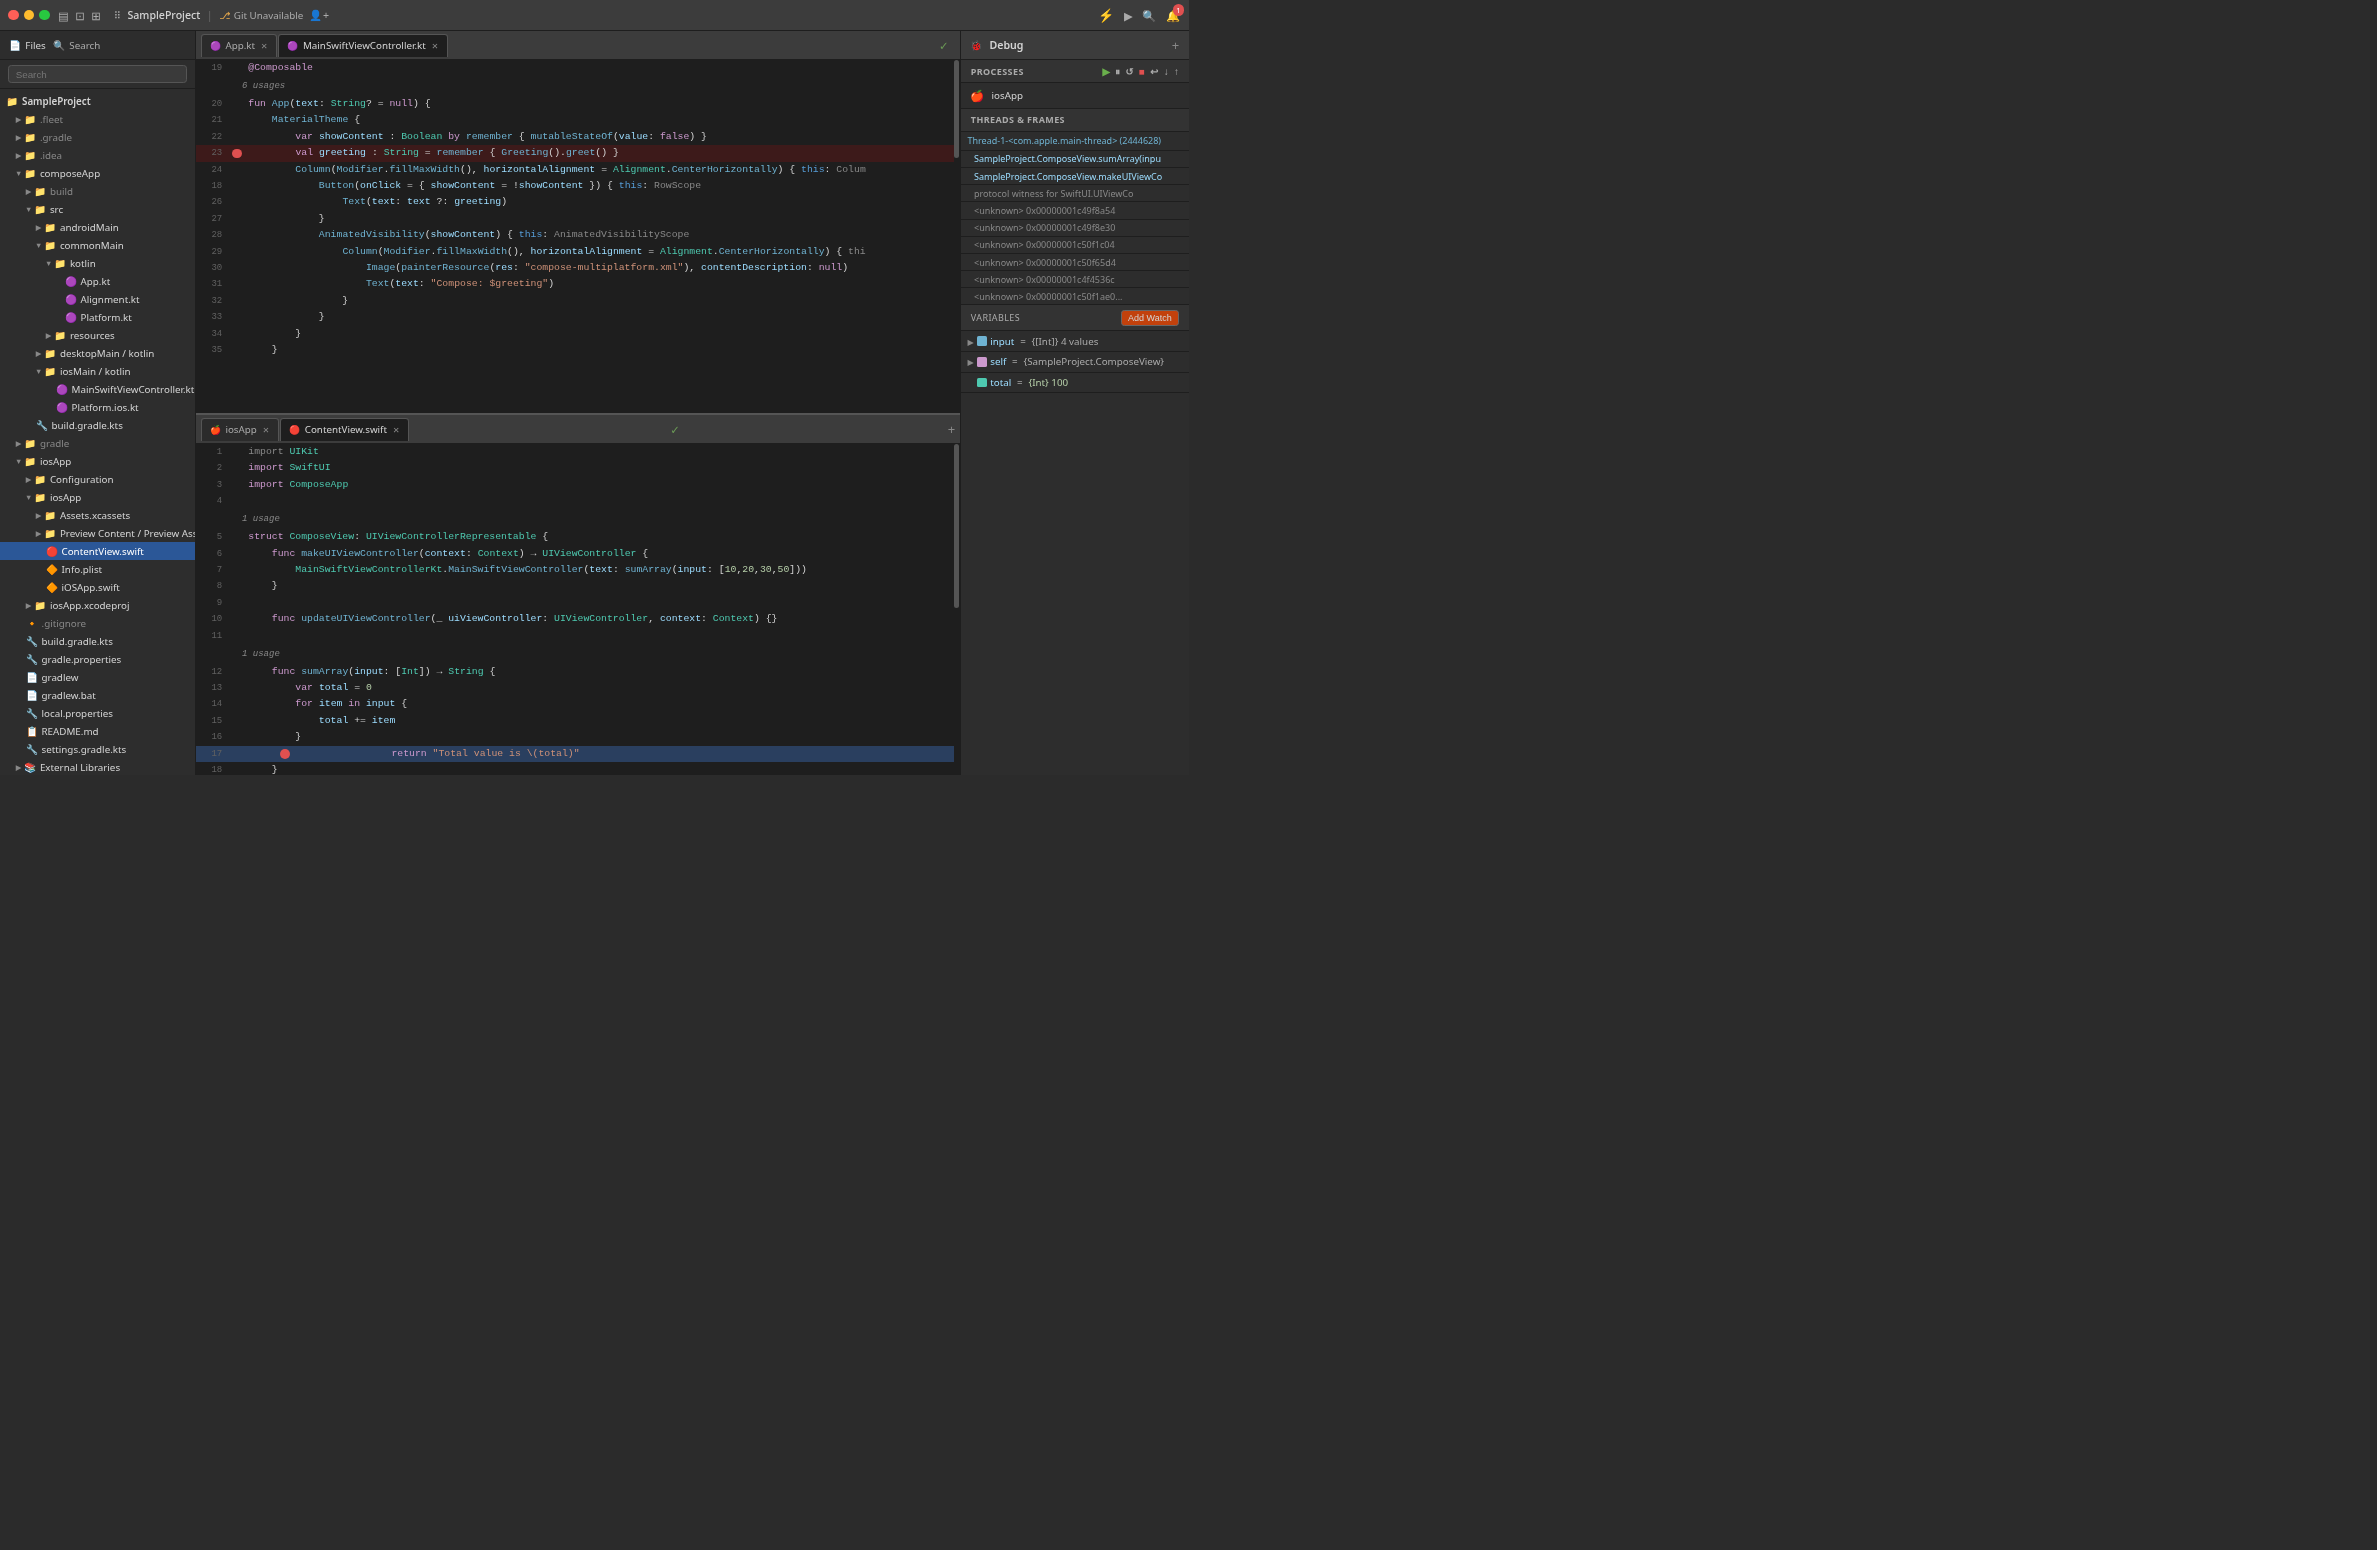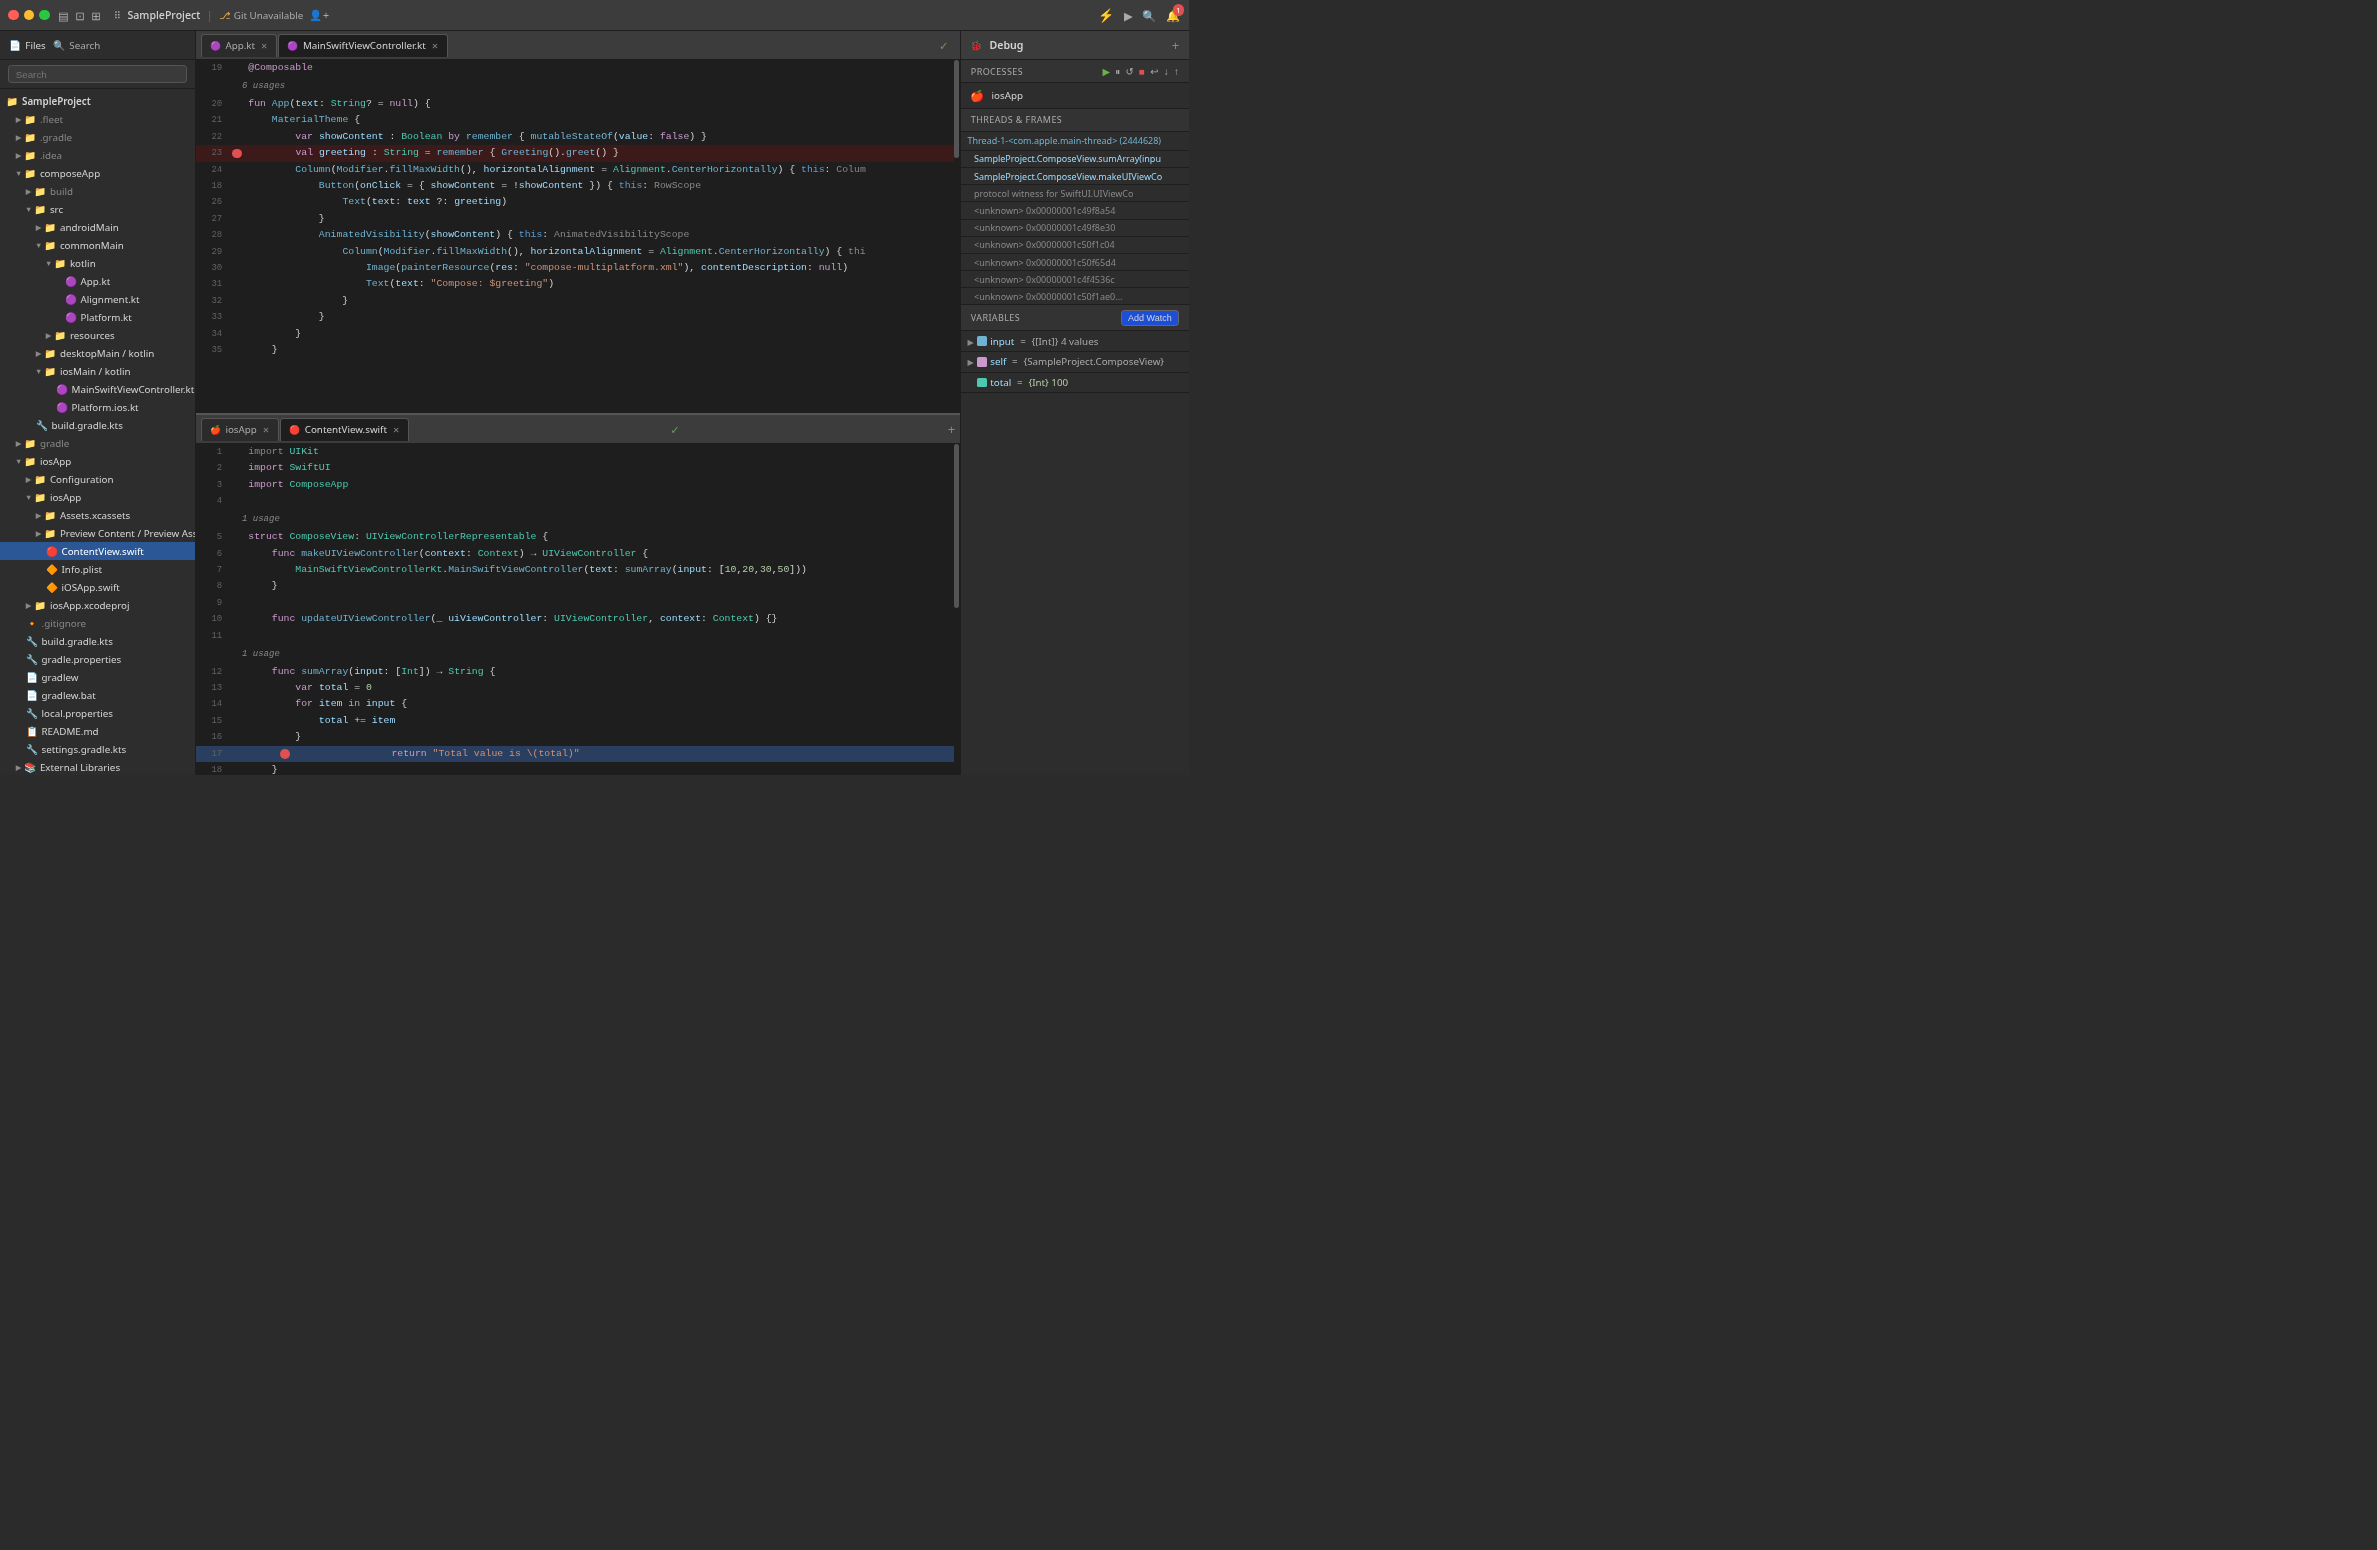--- a/index.html
+++ b/index.html
@@ -243,21 +243,21 @@
     .panel-title { font-size: 10.6px; color: #d4d4d4; font-weight: 600; }
     .panel-add { margin-left: auto; color: #888; cursor: pointer; font-size: 13px; }
 
     
     .section-header {
       height: 23px;
       display: flex; align-items: center;
       padding: 0 9.8px;
       background: #333;
       border-bottom: 0.8px solid #1e1e1e;
-      font-size: 9px; font-weight: 400; color: #aaa;
+      font-size: 9px; font-weight: 700; color: #aaa;
       text-transform: uppercase;
       letter-spacing: 0.4px;
     }
     .process-controls {
       display: flex; gap: 4.9px; margin-left: auto;
     }
     .proc-btn { color: #aaa; cursor: pointer; font-size: 9.8px; }
     .process-item {
       display: flex; align-items: center;
       padding: 4.9px 9.8px;
@@ -302,21 +302,21 @@
       height: 26px;
       display: flex; align-items: center;
       padding: 0 9.8px;
       background: #333;
       border-bottom: 0.8px solid #1e1e1e;
       gap: 6.5px;
     }
     .var-title { font-size: 9px; font-weight: 400; color: #aaa; text-transform: uppercase; letter-spacing: 0.4px; }
     .add-watch-btn {
       margin-left: auto;
-      background: #1d4ed8;
+      background: #c2410c;
       border: 0.8px solid #666;
       border-radius: 3.3px;
       color: #d4d4d4;
       font-size: 9px;
       padding: 1.6px 6.5px;
       cursor: pointer;
     }
     .var-item {
       display: flex; align-items: center;
       padding: 3.3px 6.5px;

